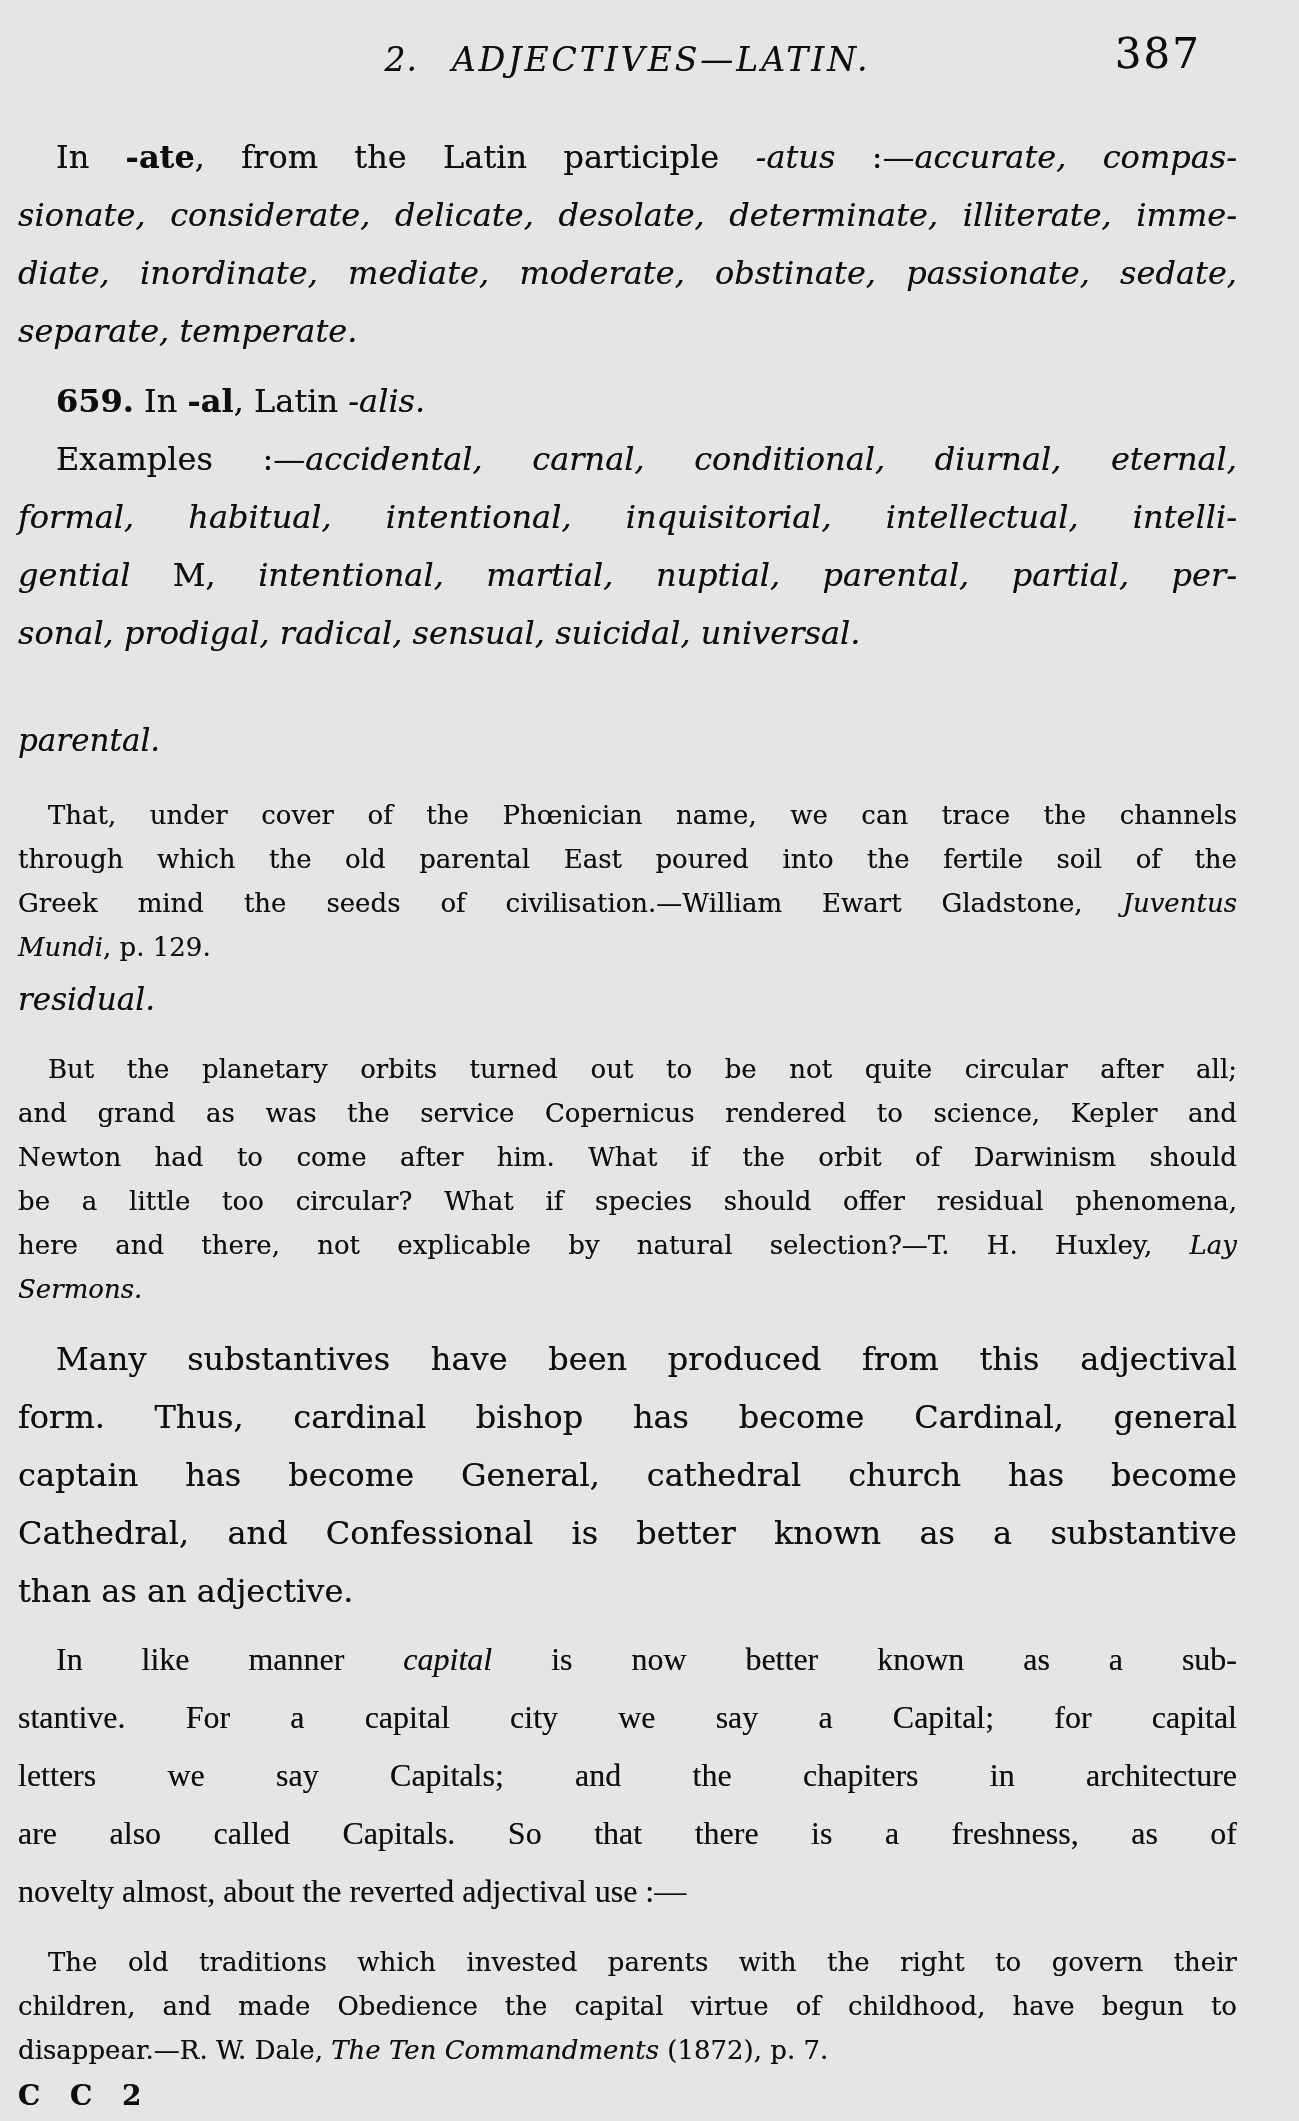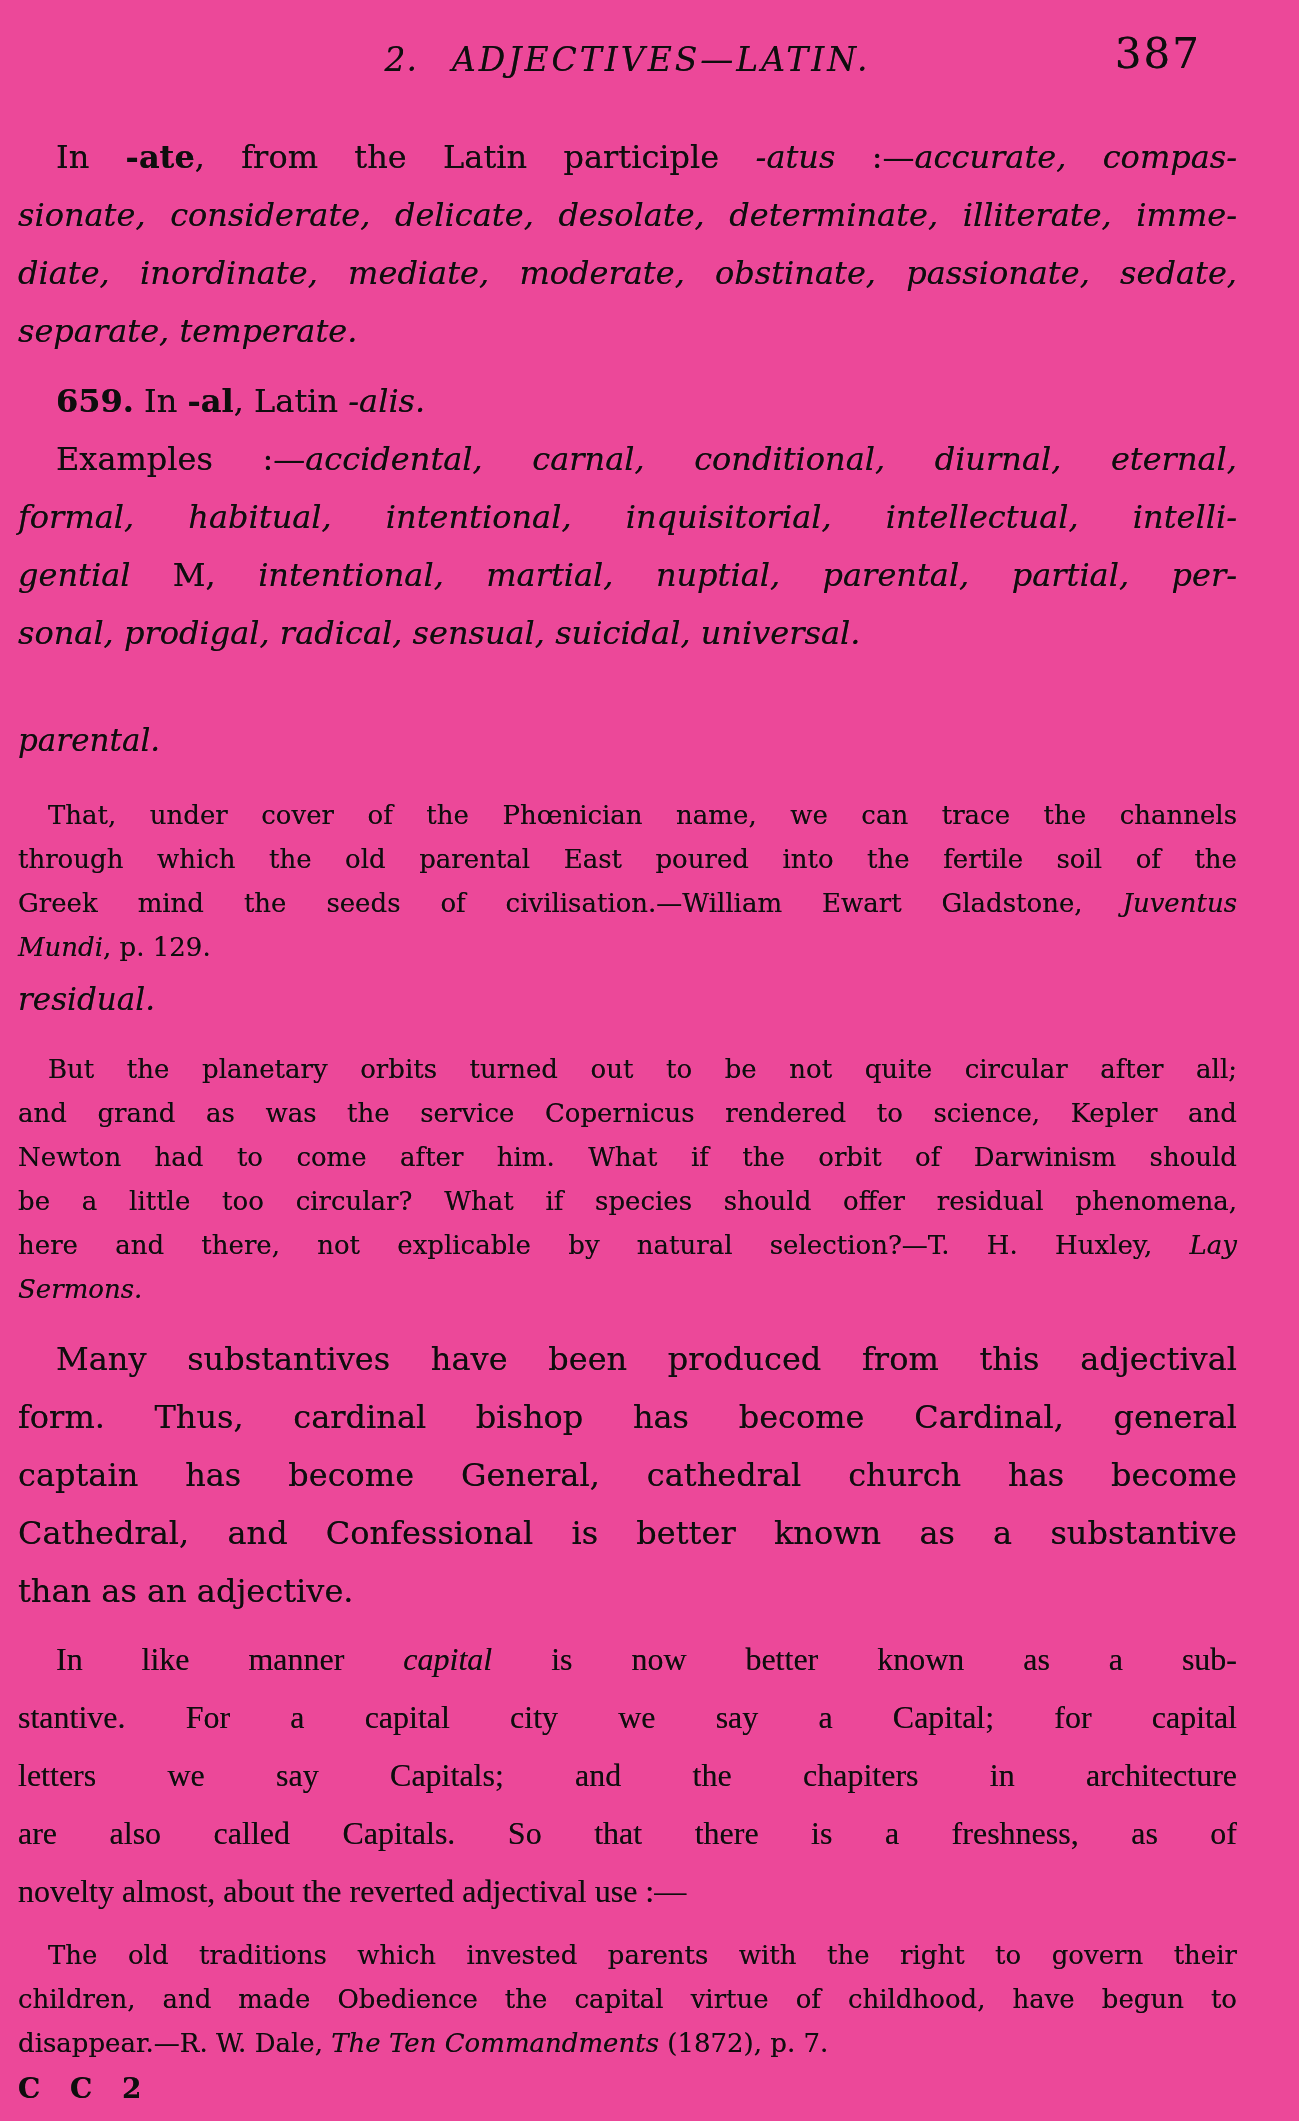--- a/index.html
+++ b/index.html
@@ -1,21 +1,21 @@
 <!DOCTYPE html>
 <html><head>
 <meta charset="utf-8">
 <style>
   html,body { margin:0; padding:0; background:#777; }
   .page {
     position: relative;
     width: 1299px;
     height: 2121px;
     margin: 0 auto;
-    background: #ec4899;
+    background: #e5e5e5;
     color: #0e0e0e;
     box-sizing: border-box;
     padding: 28px 62px 0 18px;
     font-family: "DejaVu Serif", "Liberation Serif", serif;
     overflow: hidden;
     text-shadow: 0 0 0.6px rgba(0,0,0,0.55);
   }
   .i { font-style: italic; }
   .b { font-weight: bold; }
 
@@ -56,21 +56,21 @@
     text-align: left;
     font-style: italic;
     font-size: 31px;
     line-height: 44px;
   }
   .heading-residual { margin-top: 8px; }
   .quote-parental { margin-top: 31px; }
   .quote-residual { margin-top: 26px; }
   .para-many      { margin-top: 19px; }
   .para-capital   { margin-top: 10px; font-family: Liberation Serif, serif; }
-  .quote-dale     { margin-top: 13px; }
+  .quote-dale     { margin-top: 20px; }
 
   .page-footer {
     margin-top: 6px;
     text-align: left;
     font-weight: bold;
     font-size: 28px;
     line-height: 36px;
     letter-spacing: 10px;
   }
 </style>

